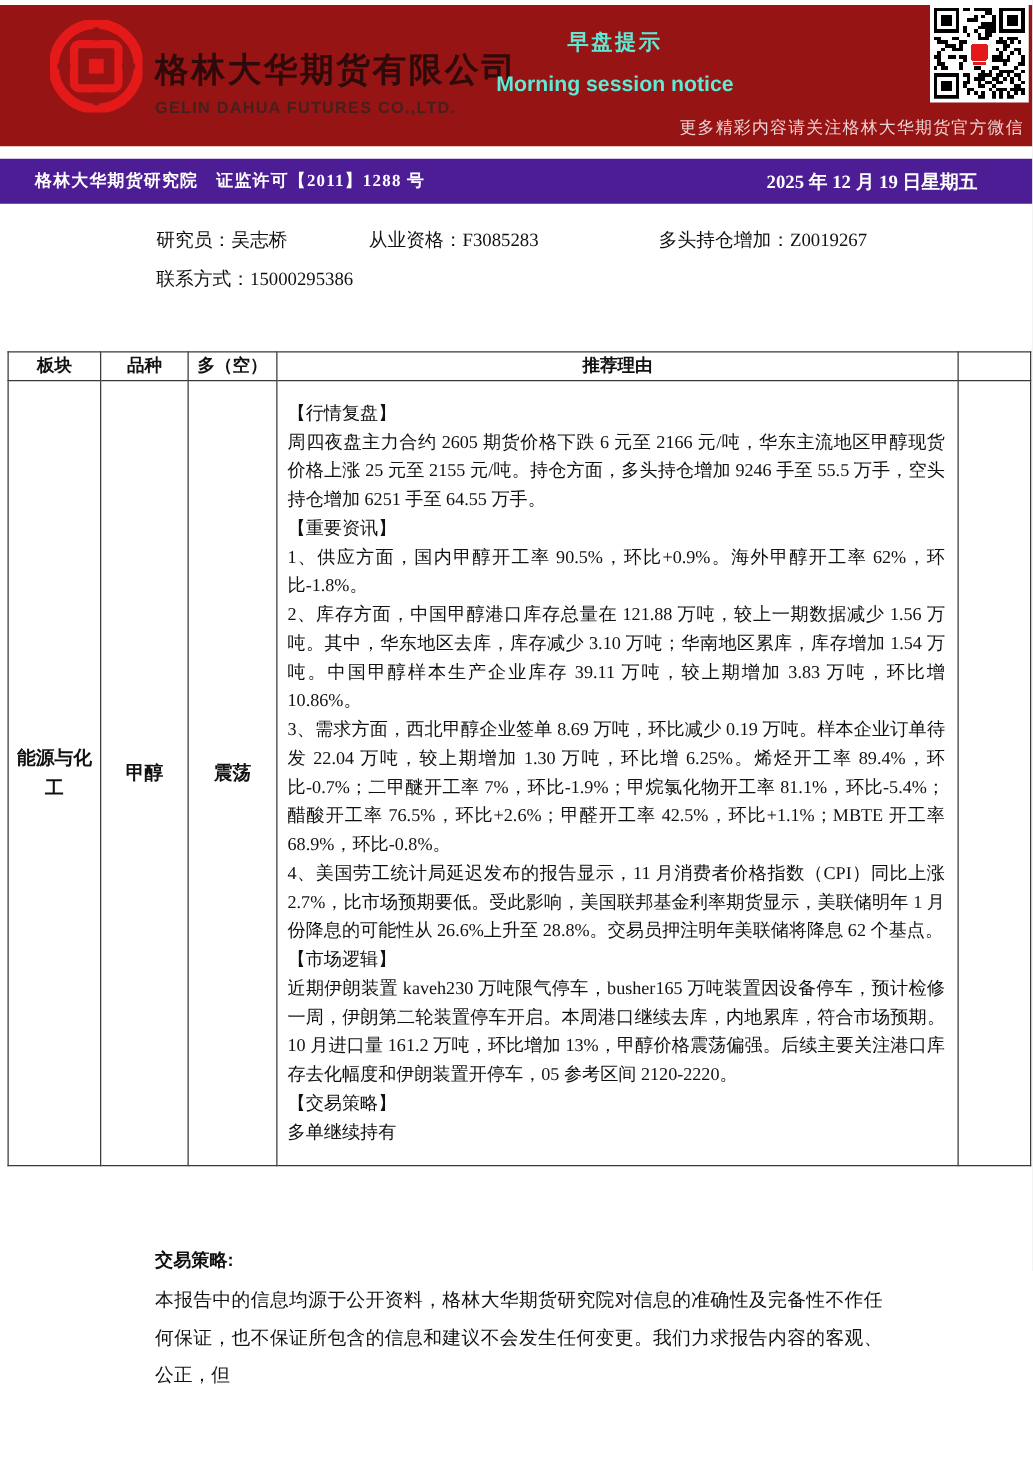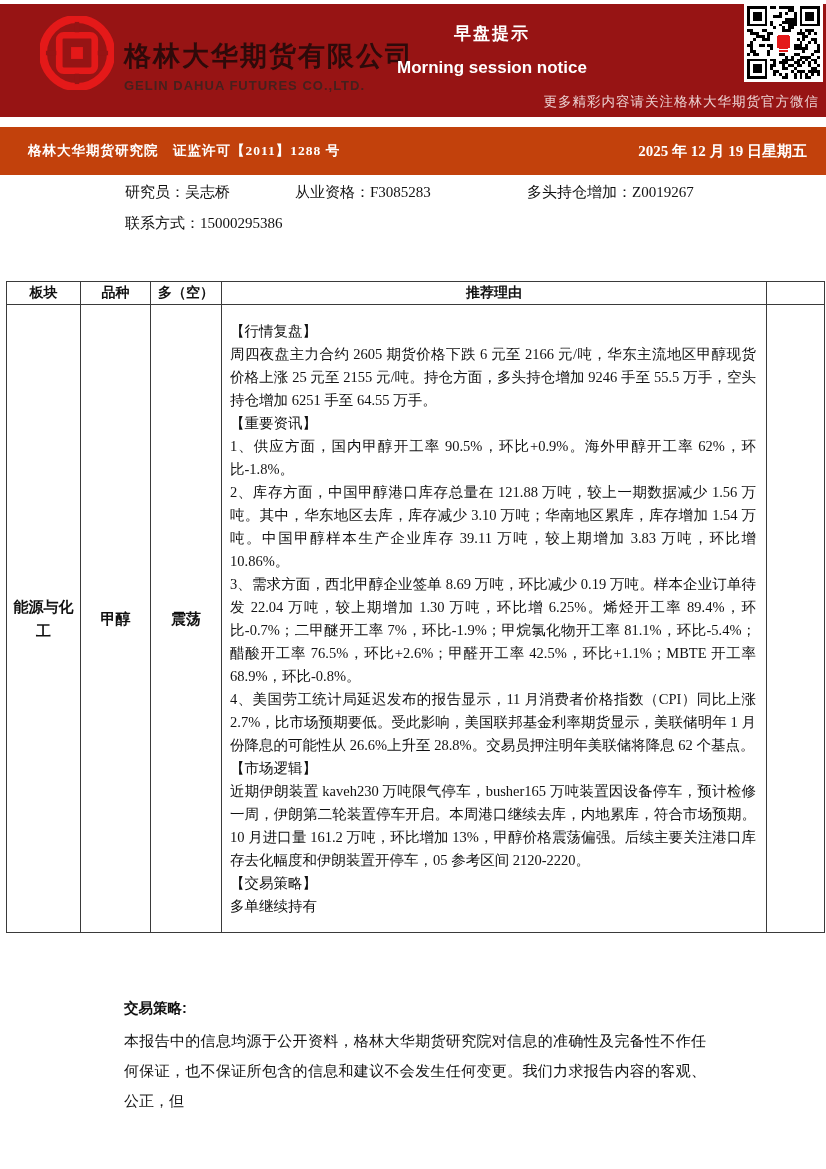--- a/index.html
+++ b/index.html
@@ -9,32 +9,32 @@
     background:#ffffff; overflow:hidden;
     font-family:"Liberation Serif","DejaVu Serif",serif; color:#111;
   }
 
   
   .banner { position:absolute; left:0; top:4px; width:826px; height:113px; background:#971414; }
   .logo { position:absolute; left:40px; top:12px; width:74px; height:74px; }
   .company { position:absolute; left:124px; top:34px; }
   .company-cn { font-size:27px; font-weight:bold; letter-spacing:2px; color:#2e0a0a; font-family:"Liberation Sans","DejaVu Sans",sans-serif; }
   .company-en { margin-top:4px; font-size:13px; font-weight:bold; letter-spacing:1px; color:#45201d; font-family:"Liberation Sans","DejaVu Sans",sans-serif; }
-  .banner-title { position:absolute; left:372px; top:18px; width:240px; text-align:center; color:#ffffff; }
+  .banner-title { position:absolute; left:372px; top:18px; width:240px; text-align:center; color:#5eead4; }
   .banner-title-cn { font-size:17px; font-weight:bold; letter-spacing:2px; font-family:"Liberation Sans","DejaVu Sans",sans-serif; }
   .banner-title-en { margin-top:13px; font-size:17px; font-weight:bold; font-family:"Liberation Sans","DejaVu Sans",sans-serif; }
   .qr { position:absolute; right:3px; top:-1px; width:79px; height:79px; background:#fff; padding:3px; }
   .qr svg { display:block; width:73px; height:73px; }
   .wechat-note { position:absolute; right:7px; top:89px; font-size:13.5px; color:#ecd2d2; letter-spacing:1px; }
 
   
-  .info-bar { position:absolute; left:0; top:127px; width:826px; height:48px; background:#c2410c;
+  .info-bar { position:absolute; left:0; top:127px; width:826px; height:36px; background:#4c1d95;
               display:flex; align-items:center; justify-content:space-between; color:#fff; }
   .info-bar-left { padding-left:28px; font-size:13.5px; font-weight:bold; letter-spacing:1px; }
-  .info-bar-date { padding-right:19px; font-size:15px; font-weight:bold; font-family:"Liberation Serif","DejaVu Serif",serif; }
+  .info-bar-date { padding-right:44px; font-size:15px; font-weight:bold; font-family:"Liberation Serif","DejaVu Serif",serif; }
 
   
   .researcher { position:absolute; left:125px; top:183px; font-size:15px; }
   .researcher .row1 { display:flex; }
   .researcher .r-name { width:170px; }
   .researcher .r-qual { width:232px; }
   .researcher .row2 { margin-top:12px; }
 
   
   table.rec { position:absolute; left:6px; top:281px; width:818px; border-collapse:collapse; table-layout:fixed; }

